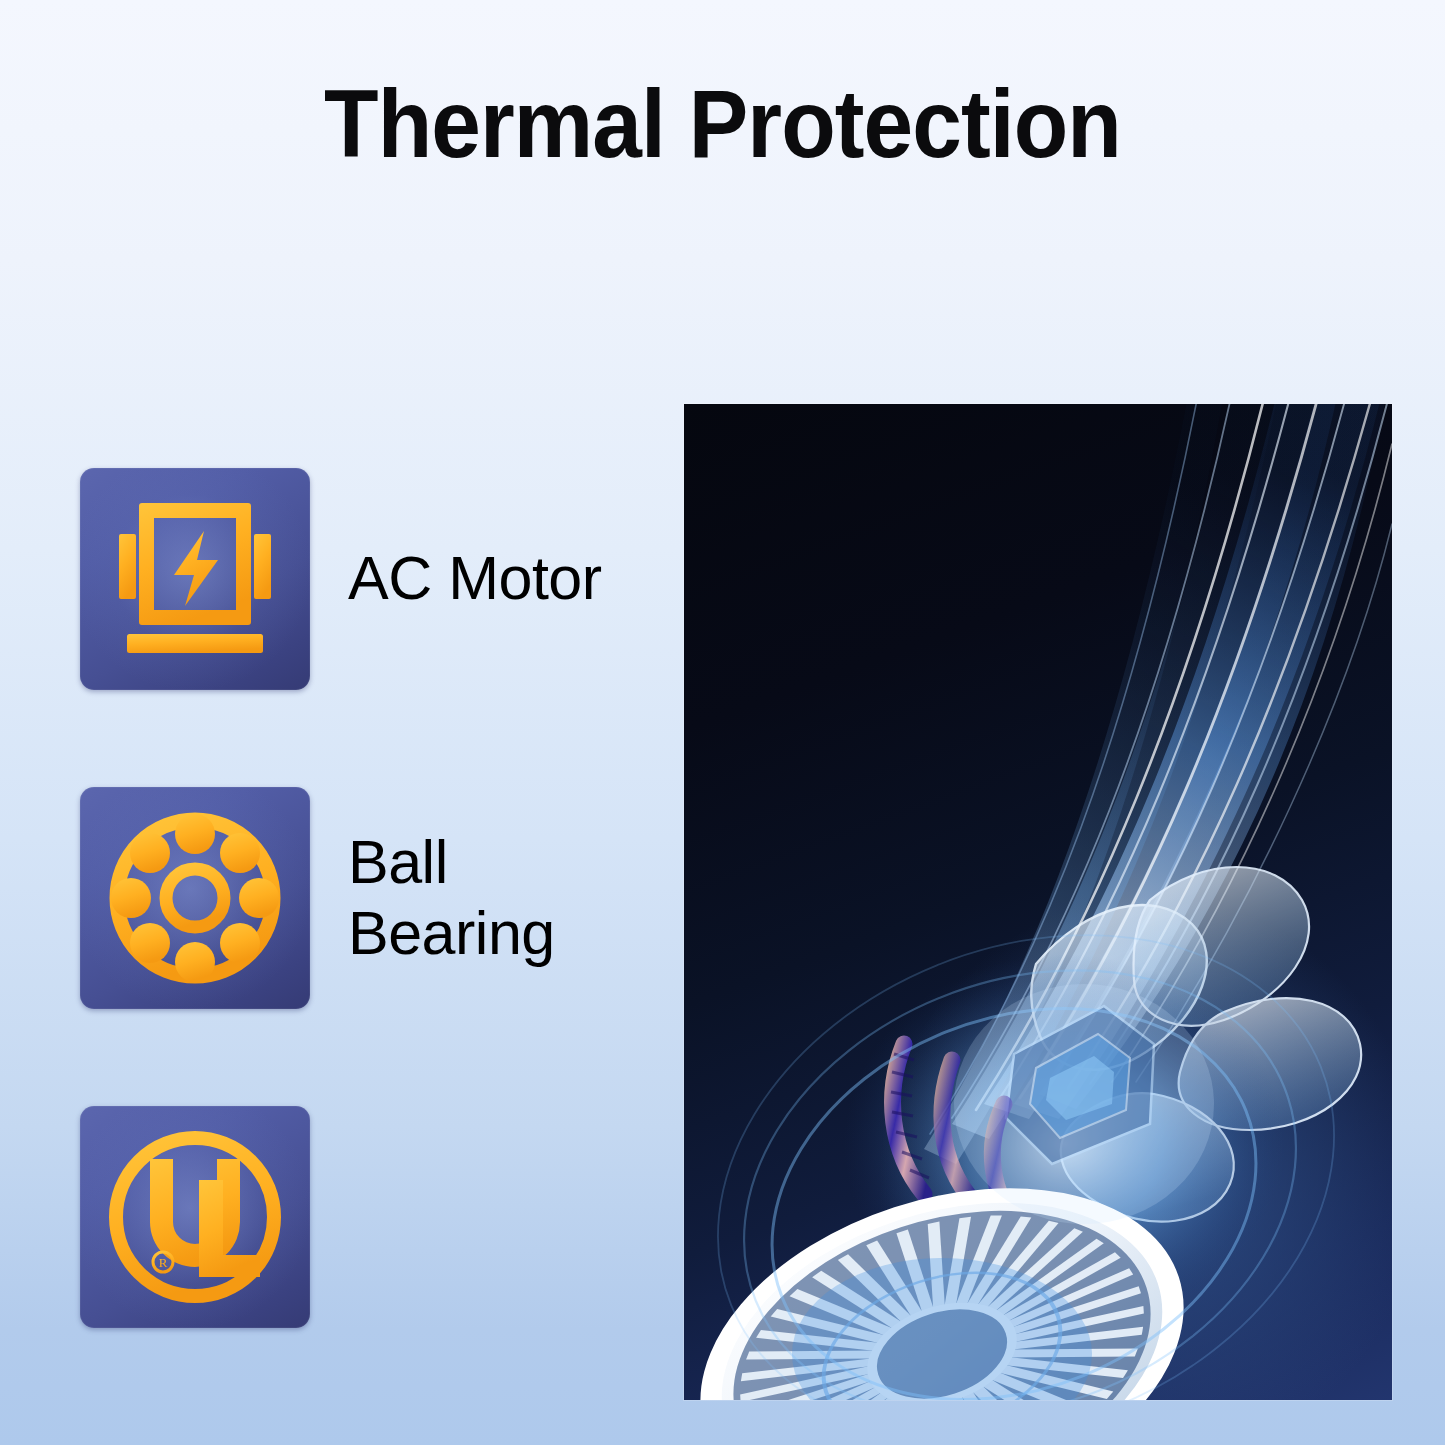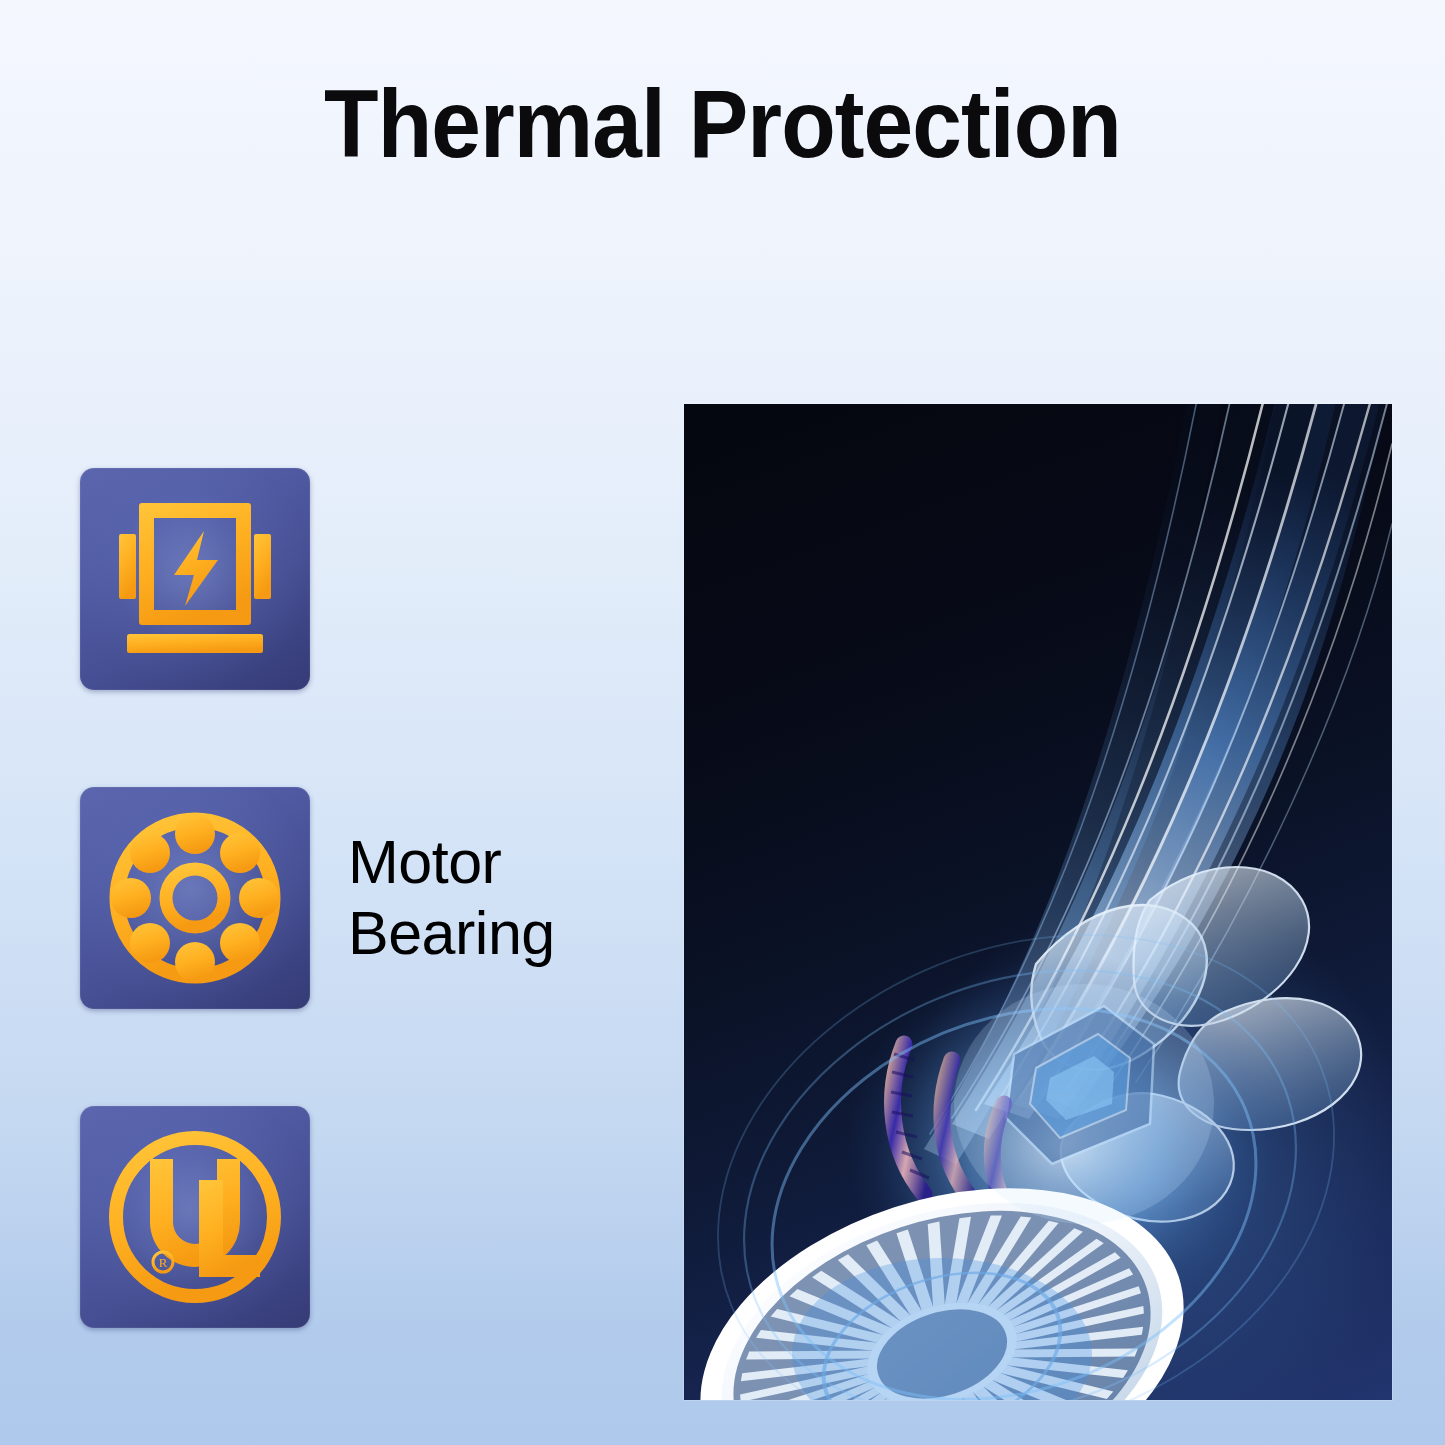--- a/index.html
+++ b/index.html
@@ -122,20 +122,21 @@
             <path d="M124 63 l-30 44 h20 l-9 31 33 -46 h-21 z"></path>
 
             <rect x="39" y="66" width="17" height="65" rx="2"></rect>
 
             <rect x="174" y="66" width="17" height="65" rx="2"></rect>
 
             <rect x="47" y="166" width="136" height="19" rx="2.5"></rect>
           </g>
         </svg>
       </div>
+      <div class="feature-label">AC Motor</div>
     </div>
 
     <div class="feature">
       <div class="tile">
         <svg viewBox="0 0 230 222">
           <defs>
             <linearGradient id="bb-g" x1="0" y1="0" x2="0.3" y2="1">
               <stop offset="0" stop-color="#ffc53a"></stop>
               <stop offset="0.55" stop-color="#ffb021"></stop>
               <stop offset="1" stop-color="#f59a12"></stop>
@@ -150,21 +151,21 @@
             <circle cx="160" cy="66" r="20"></circle>
             <circle cx="179" cy="111" r="20"></circle>
             <circle cx="160" cy="156" r="20"></circle>
             <circle cx="115" cy="175" r="20"></circle>
             <circle cx="70" cy="156" r="20"></circle>
             <circle cx="51" cy="111" r="20"></circle>
             <circle cx="70" cy="66" r="20"></circle>
           </g>
         </svg>
       </div>
-      <div class="feature-label">Motor
+      <div class="feature-label">Ball
 Bearing</div>
     </div>
 
     <div class="feature">
       <div class="tile">
         <svg viewBox="0 0 230 222">
           <defs>
             <linearGradient id="ul-g" x1="0" y1="0" x2="0.3" y2="1">
               <stop offset="0" stop-color="#ffc53a"></stop>
               <stop offset="0.55" stop-color="#ffb021"></stop>

